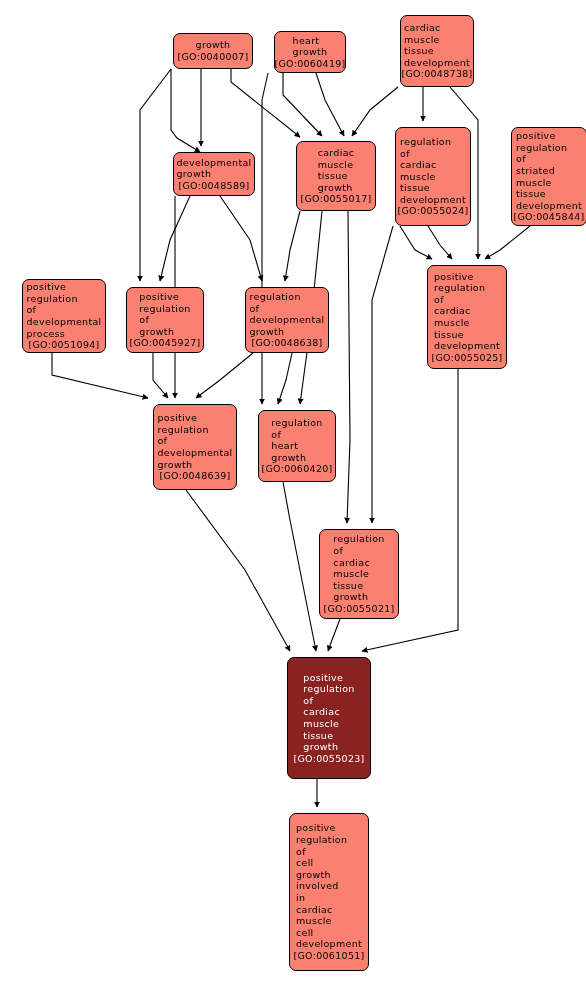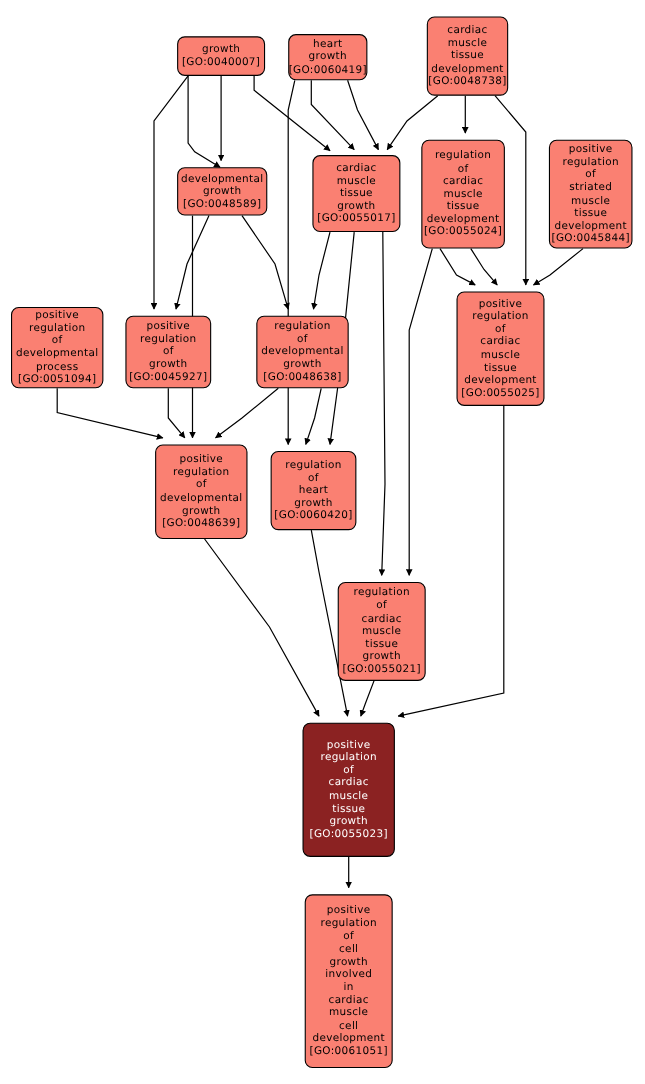--- a/index.html
+++ b/index.html
@@ -26,25 +26,25 @@
     position: absolute;
     box-sizing: border-box;
     border: 1px solid #000000;
     border-radius: 7px;
     background: #fa8072;
     color: #000000;
     display: flex;
     flex-direction: column;
     align-items: center;
     justify-content: center;
-    text-align: center;
     font-size: 9.5px;
     line-height: 11.6px;
     letter-spacing: 0.3px;
     z-index: 5;
+    margin-left: 12px;
   }
   .node.highlight {
     background: #8b2222;
     color: #ffffff;
     border-color: #000000;
   }
   .node .lbl {
     white-space: pre;
     display: block;
   }

